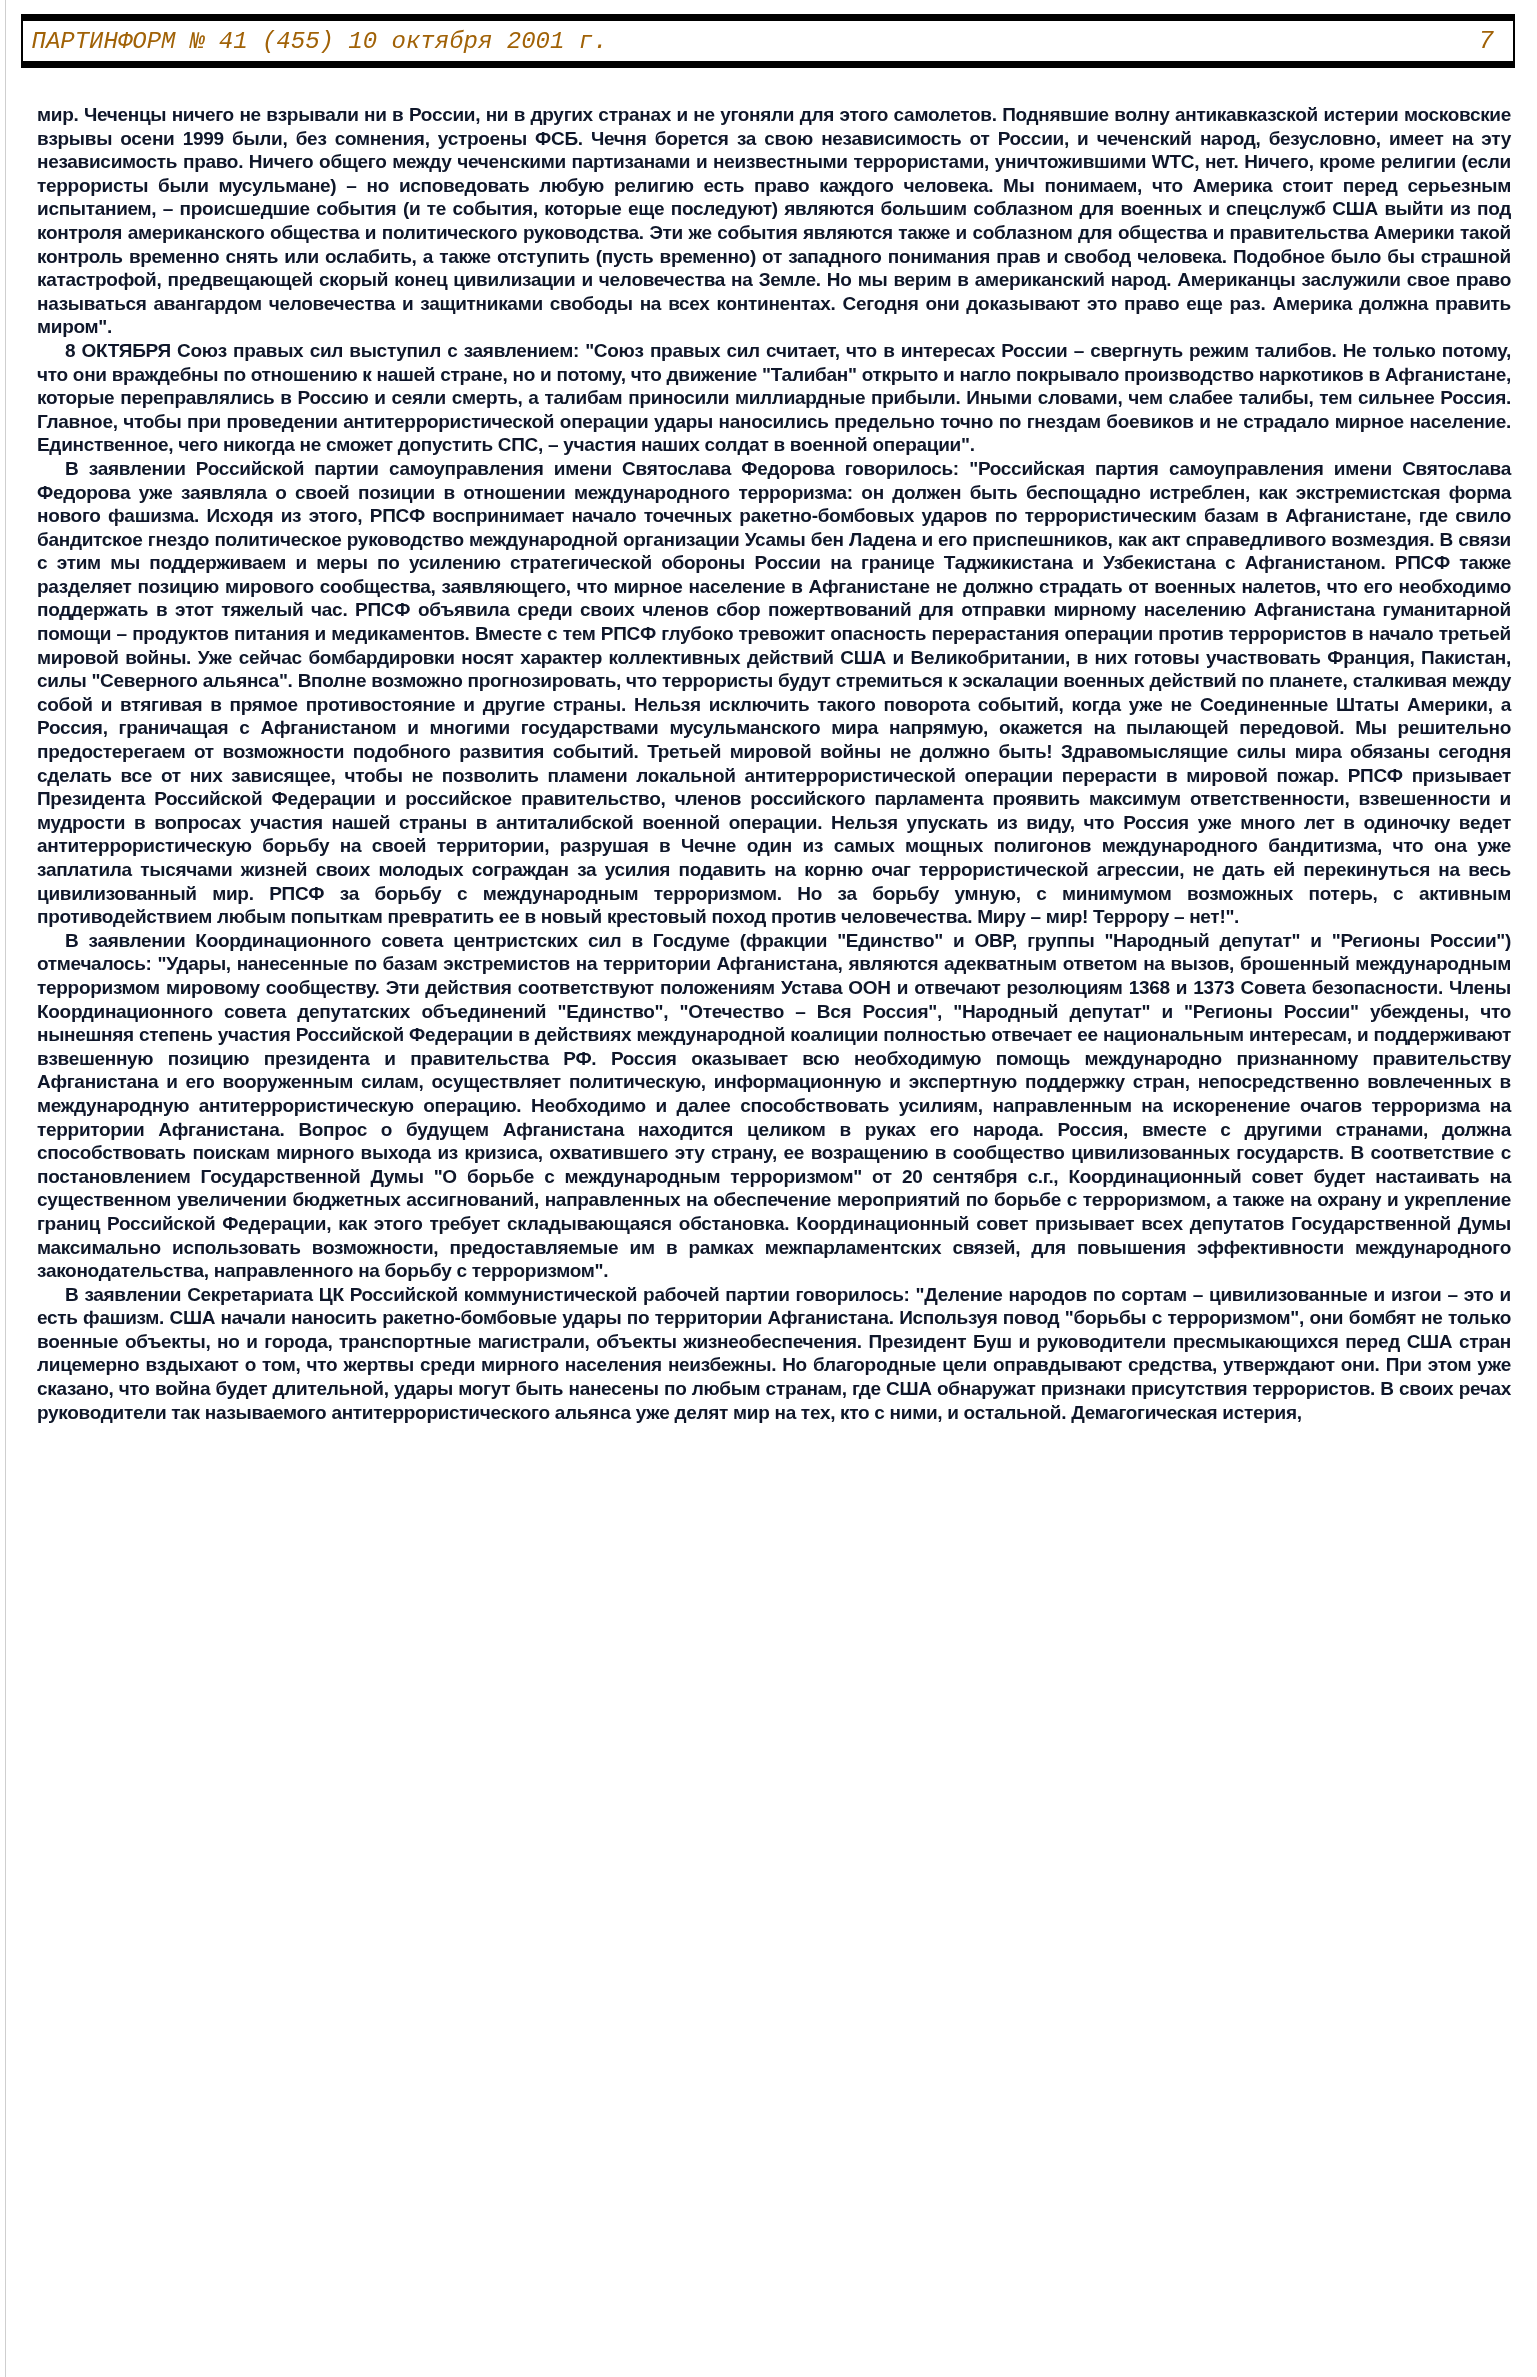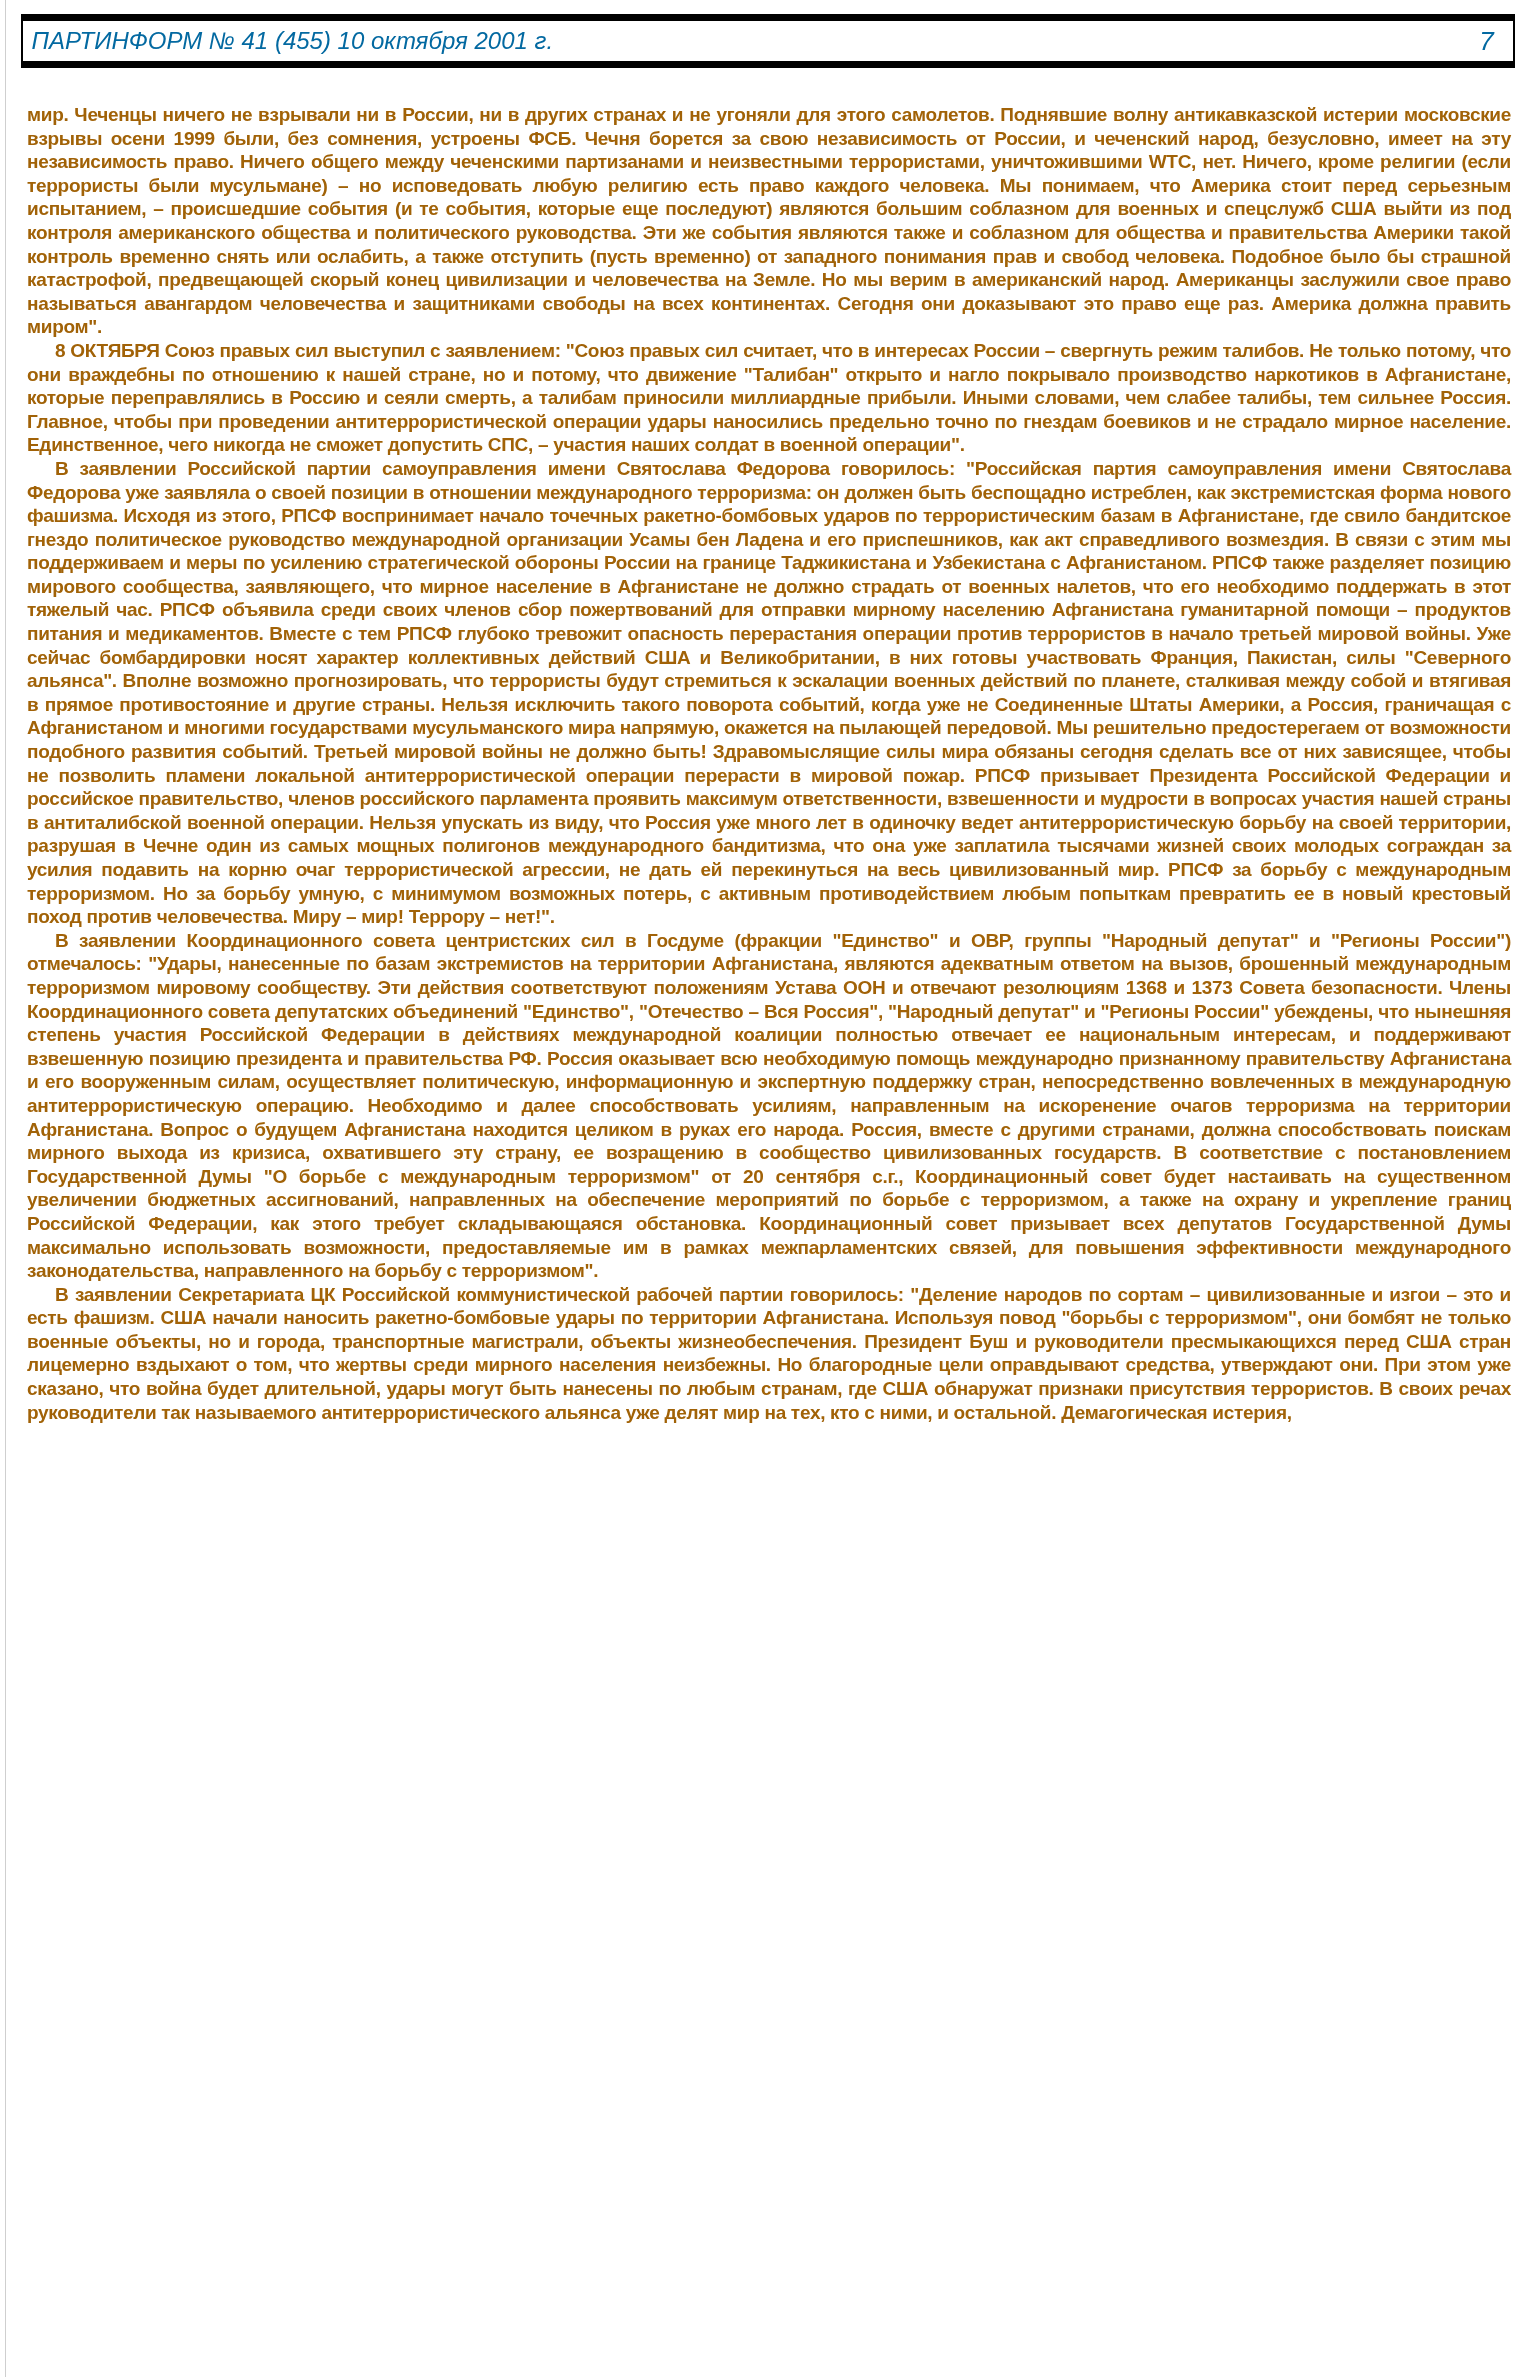--- a/index.html
+++ b/index.html
@@ -26,38 +26,38 @@
     margin: 14px 22px 0 20.5px;
     border-top: 7.7px solid #000;
     border-bottom: 7.7px solid #000;
     border-left: 2.6px solid #000;
     border-right: 2.6px solid #000;
     height: 40px;
     display: flex;
     align-items: center;
     justify-content: space-between;
     padding: 0 10.2px 0 9px;
-    font-family: Liberation Sans, sans-serif;
+    font-family: Liberation Mono, monospace;
     font-style: italic;
     font-size: 24px;
-    color: #0369a1;
+    color: #a16207;
     white-space: nowrap;
   }
   .masthead-page {
     font-size: 26px;
     padding-right: 9px;
   }
   .body-text {
-    margin: 35px 26px 0 27px;
+    margin: 35px 26px 0 37px;
     font-family: "Liberation Sans", sans-serif;
     font-weight: bold;
     font-size: 19px;
     line-height: 23.6px;
     letter-spacing: -0.3px;
-    color: #a16207;
+    color: #0f172a;
     text-align: justify;
   }
   .para {
     margin: 0;
   }
   .para.indent {
     text-indent: 28px;
   }
   .u {
     text-decoration-thickness: 2.2px;

